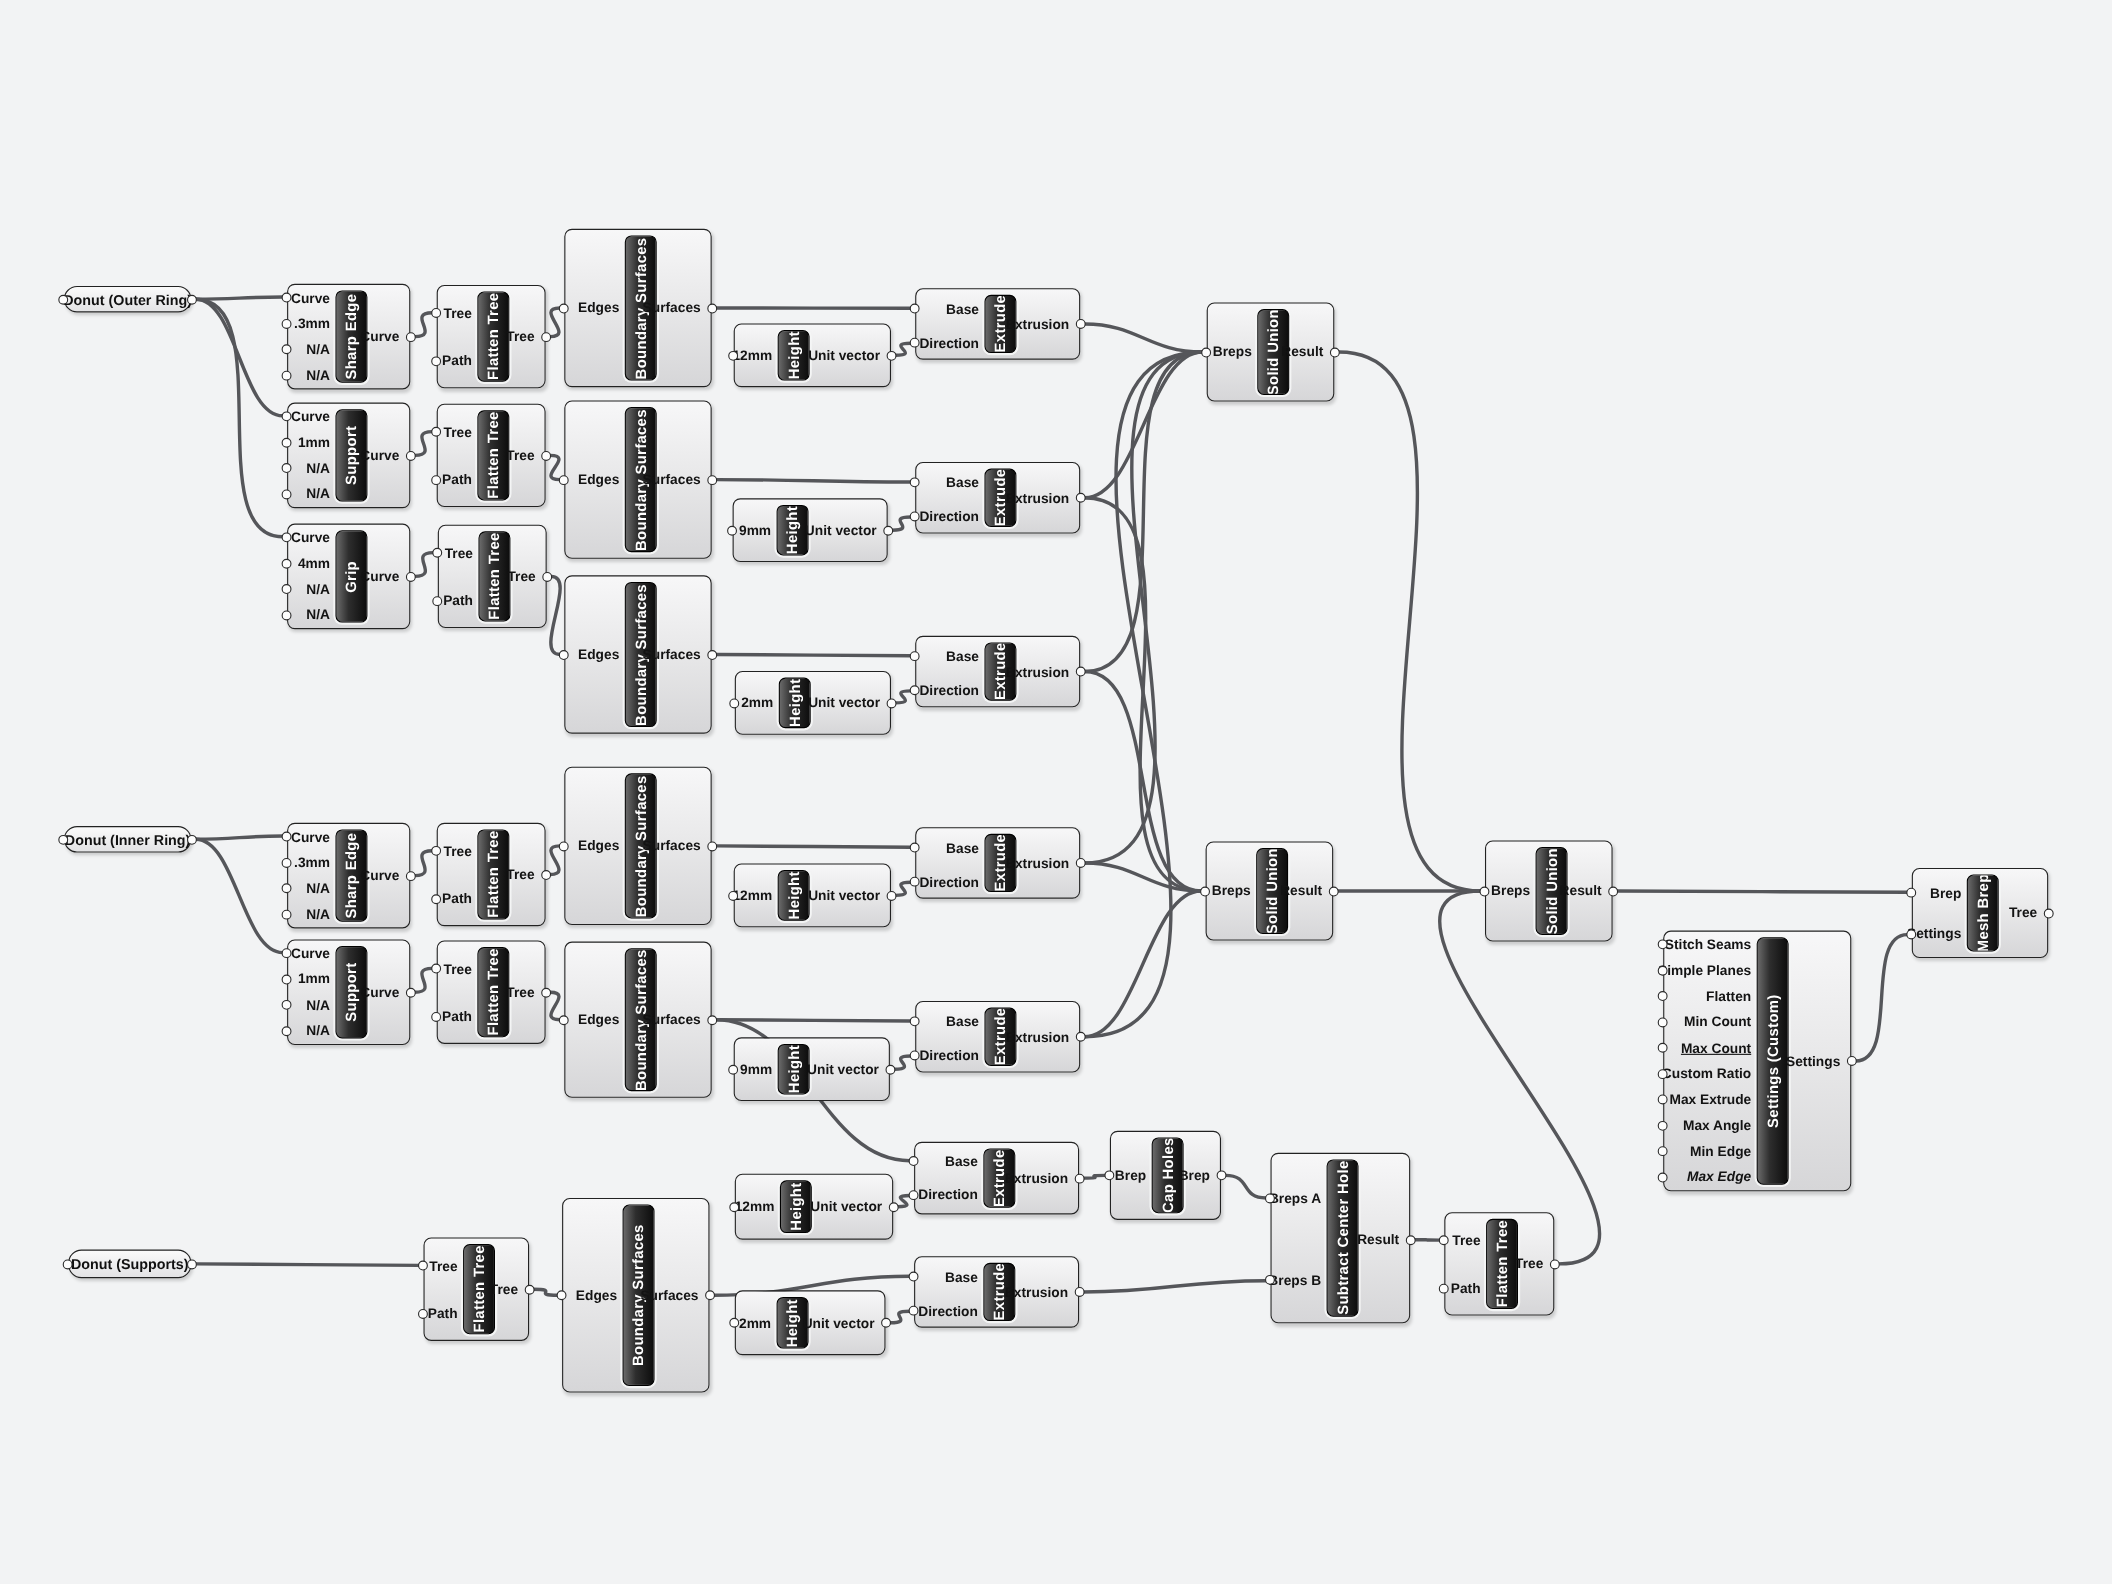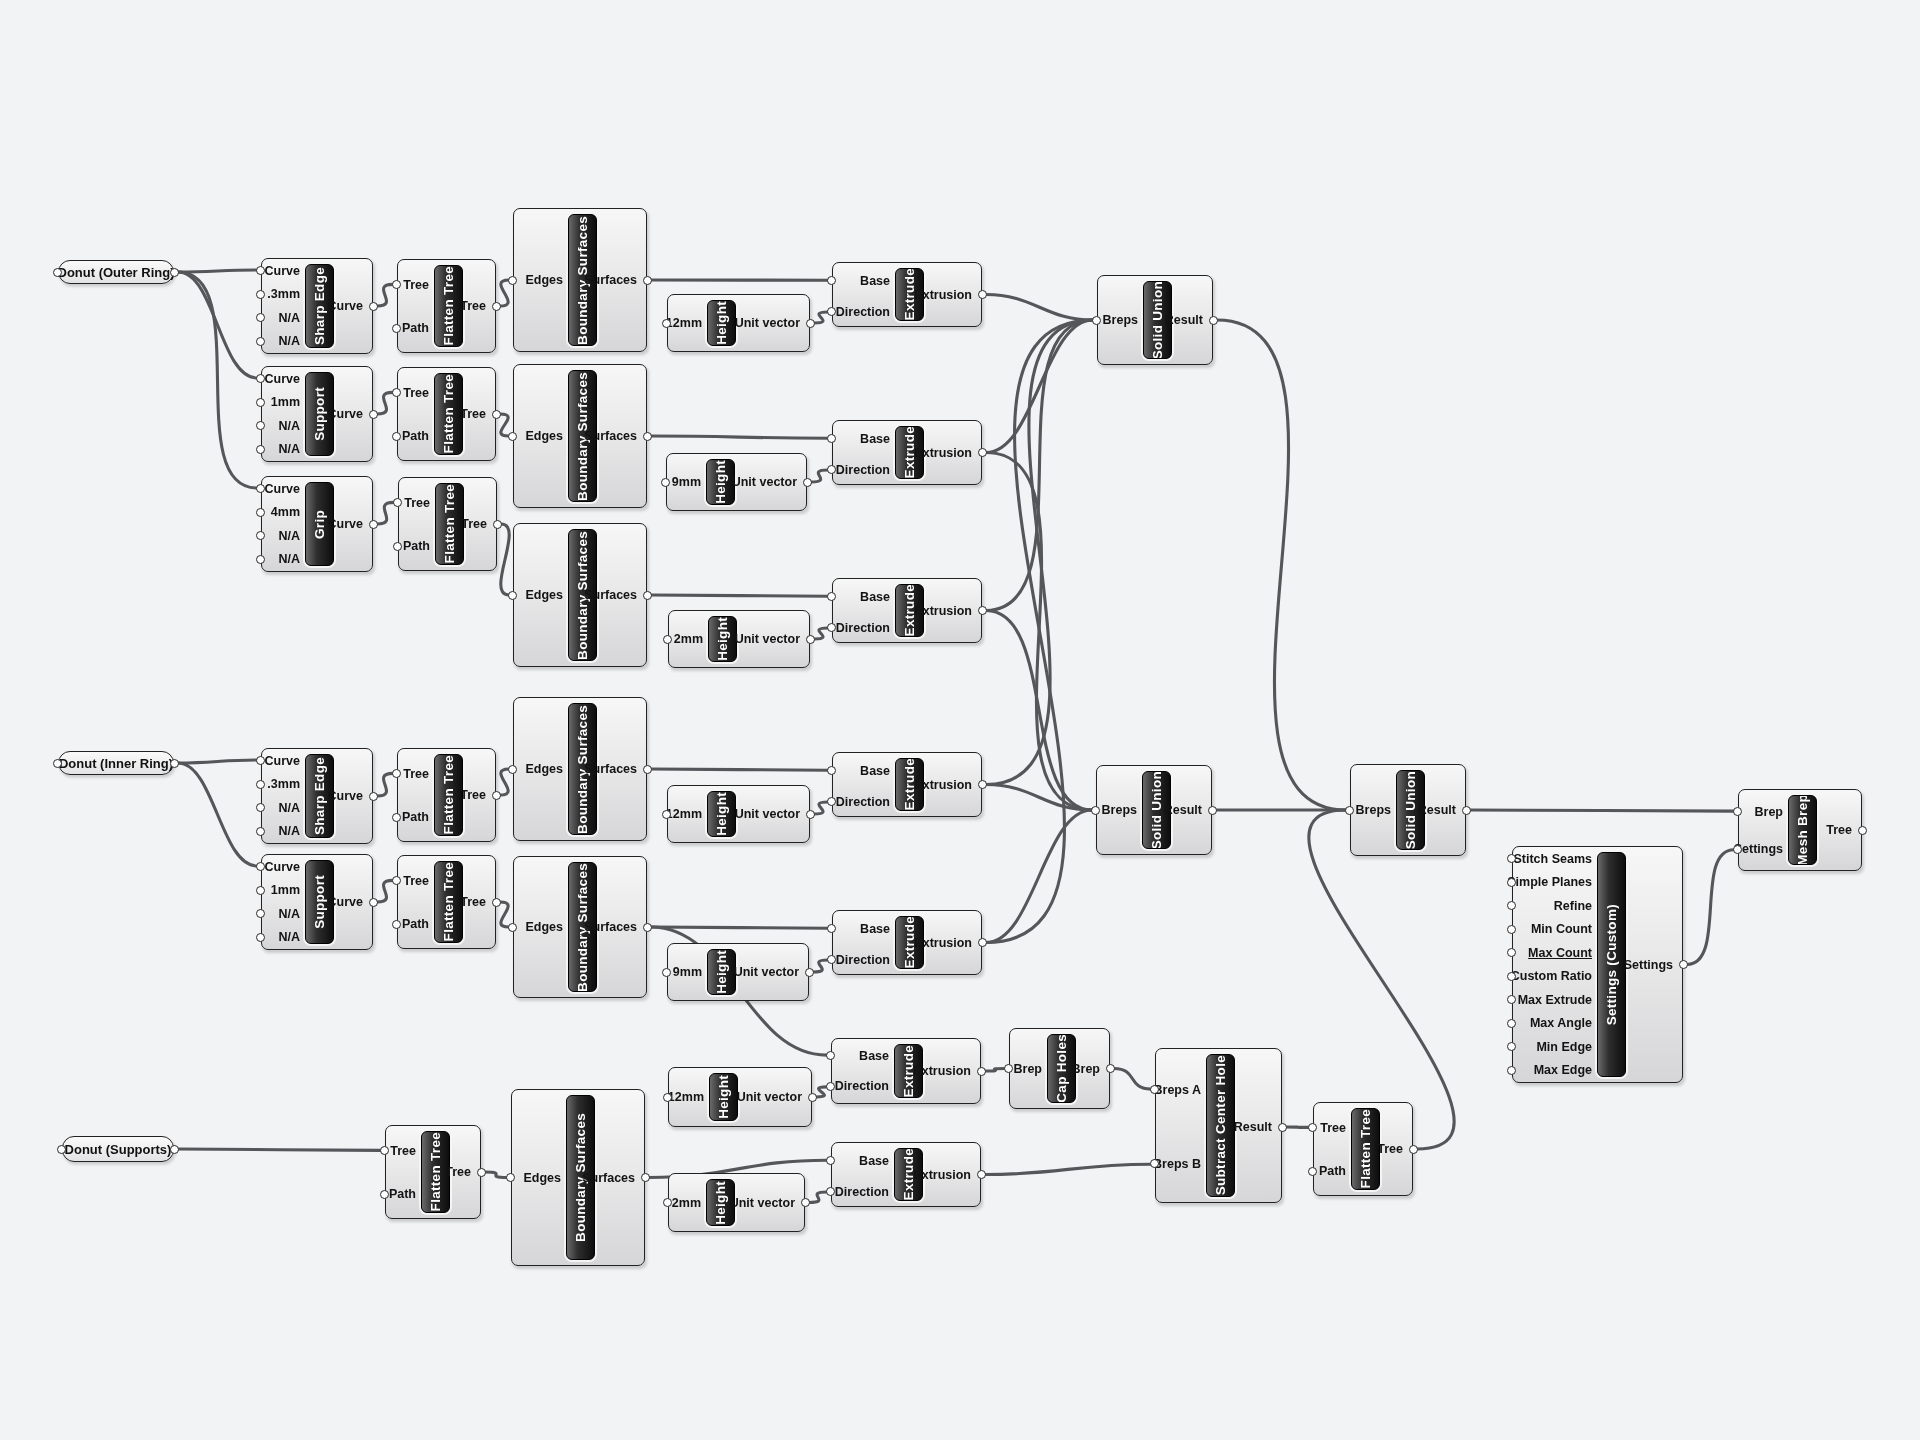--- a/index.html
+++ b/index.html
@@ -497,28 +497,28 @@
       <div class="conn cin" style="top: calc(27% - 4.5px);"></div>
       <div class="conn cin" style="top: calc(74% - 4.5px);"></div>
       <div class="conn cout" style="top: calc(50% - 4.5px);"></div>
     </div>
     <div class="node box" style="left: 1512px; top: 846px; width: 171px; height: 237px;">
       <div class="capsule" style="left: 84px;">
         <span class="cap-text">Settings (Custom)</span>
       </div>
       <div class="plabel in" style="top: calc(5% - 9px); right: 90px;">Stitch Seams</div>
       <div class="plabel in" style="top: calc(15% - 9px); right: 90px;">Simple Planes</div>
-      <div class="plabel in" style="top: calc(25% - 9px); right: 90px;">Refine</div>
+      <div class="plabel in" style="top: calc(25% - 9px); right: 90px;">Flatten</div>
       <div class="plabel in" style="top: calc(35% - 9px); right: 90px;">Min Count</div>
       <div class="plabel in" style="top: calc(45% - 9px); right: 90px; text-decoration: underline;">Max Count</div>
       <div class="plabel in" style="top: calc(55% - 9px); right: 90px;">Custom Ratio</div>
       <div class="plabel in" style="top: calc(65% - 9px); right: 90px;">Max Extrude</div>
       <div class="plabel in" style="top: calc(75% - 9px); right: 90px;">Max Angle</div>
       <div class="plabel in" style="top: calc(85% - 9px); right: 90px;">Min Edge</div>
-      <div class="plabel in" style="top: calc(95% - 9px); right: 90px;">Max Edge</div>
+      <div class="plabel in" style="top: calc(95% - 9px); right: 90px; font-style: italic;">Max Edge</div>
       <div class="plabel out" style="top: calc(50% - 9px); right: 9px;">Settings</div>
       <div class="conn cin" style="top: calc(5% - 4.5px);"></div>
       <div class="conn cin" style="top: calc(15% - 4.5px);"></div>
       <div class="conn cin" style="top: calc(25% - 4.5px);"></div>
       <div class="conn cin" style="top: calc(35% - 4.5px);"></div>
       <div class="conn cin" style="top: calc(45% - 4.5px);"></div>
       <div class="conn cin" style="top: calc(55% - 4.5px);"></div>
       <div class="conn cin" style="top: calc(65% - 4.5px);"></div>
       <div class="conn cin" style="top: calc(75% - 4.5px);"></div>
       <div class="conn cin" style="top: calc(85% - 4.5px);"></div>

